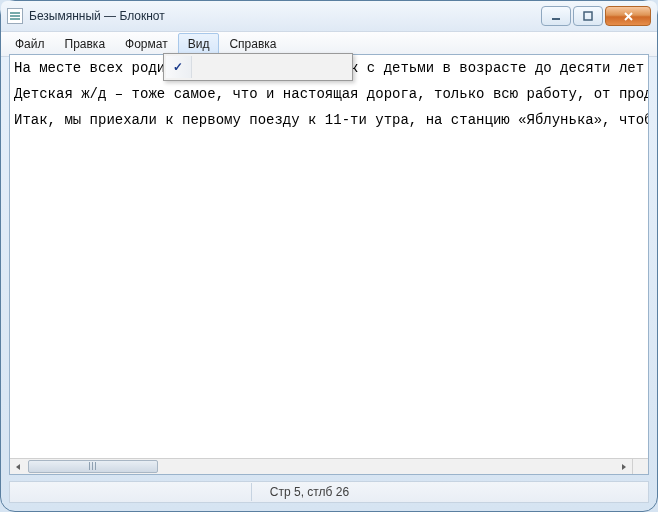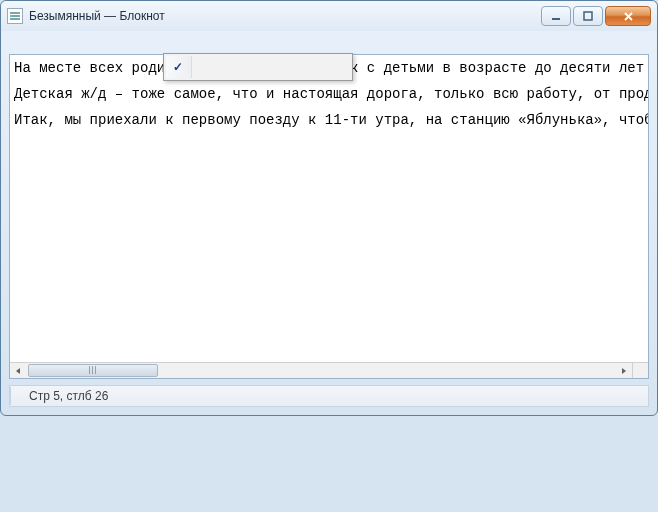--- a/index.html
+++ b/index.html
@@ -6,24 +6,24 @@
   html, body {
     margin: 0; padding: 0;
     width: 658px; height: 512px;
     font-family: 'Segoe UI', Tahoma, sans-serif;
     font-size: 12px;
     background: #d6e4f2;
     overflow: hidden;
   }
   .window {
     position: relative;
-    width: 658px; height: 416px;
+    width: 658px; height: 512px;
     background: linear-gradient(#e8f1fb, #d6e4f2);
     border: 1px solid #5a7fa0;
-    border-radius: 6px;
+    border-radius: 15px;
   }
   .titlebar {
     height: 30px;
     display: flex;
     align-items: center;
     padding: 0 6px;
     background: linear-gradient(#f2f7fc, #dfe9f5);
     border-top-left-radius: 6px;
     border-top-right-radius: 6px;
   }
@@ -129,21 +129,21 @@
     background: #f1f1f1;
     border-top: 1px solid #d0d0d0;
     border-left: 1px solid #d0d0d0;
   }
   .statusbar {
     position: absolute;
     left: 8px; right: 8px; bottom: 8px; height: 22px;
     background: linear-gradient(#f2f5f9, #e9eef5);
     border: 1px solid #c6d3e1;
     display: flex; align-items: center;
-    justify-content: flex-start;
+    justify-content: center;
     padding: 0 40px 0 0;
   }
   .status-cell {
     border-left: 1px solid #c6d3e1;
     padding: 2px 18px;
     color: #404040;
   }
   .dropdown {
     position: absolute;
     left: 162px; top: 52px;
@@ -199,20 +199,27 @@
       </div>
       <div class="win-btn close">
         <svg width="11" height="11">
             <line x1="2" y1="2" x2="9" y2="9" stroke="#fff" stroke-width="2"></line>
             <line x1="9" y1="2" x2="2" y2="9" stroke="#fff" stroke-width="2"></line>
           </svg>
       </div>
     </div>
   </div>
 
+  <div class="menubar">
+    <div class="menu-item">Файл</div>
+    <div class="menu-item">Правка</div>
+    <div class="menu-item">Формат</div>
+    <div class="menu-item open">Вид</div>
+    <div class="menu-item">Справка</div>
+  </div>
 
   <div class="client">
     <div class="text-area">
       <div class="text-line">На месте всех родителей и бабушек-дедушек с детьми в возрасте до десяти лет</div>
       <div class="text-line">Детская ж/д – тоже самое, что и настоящая дорога, только всю работу, от продаж</div>
       <div class="text-line">Итак, мы приехали к первому поезду к 11-ти утра, на станцию «Яблунька», чтобы</div>
     </div>
     <div class="hscroll">
       <div class="hscroll-btn">
         <svg width="8" height="8">

